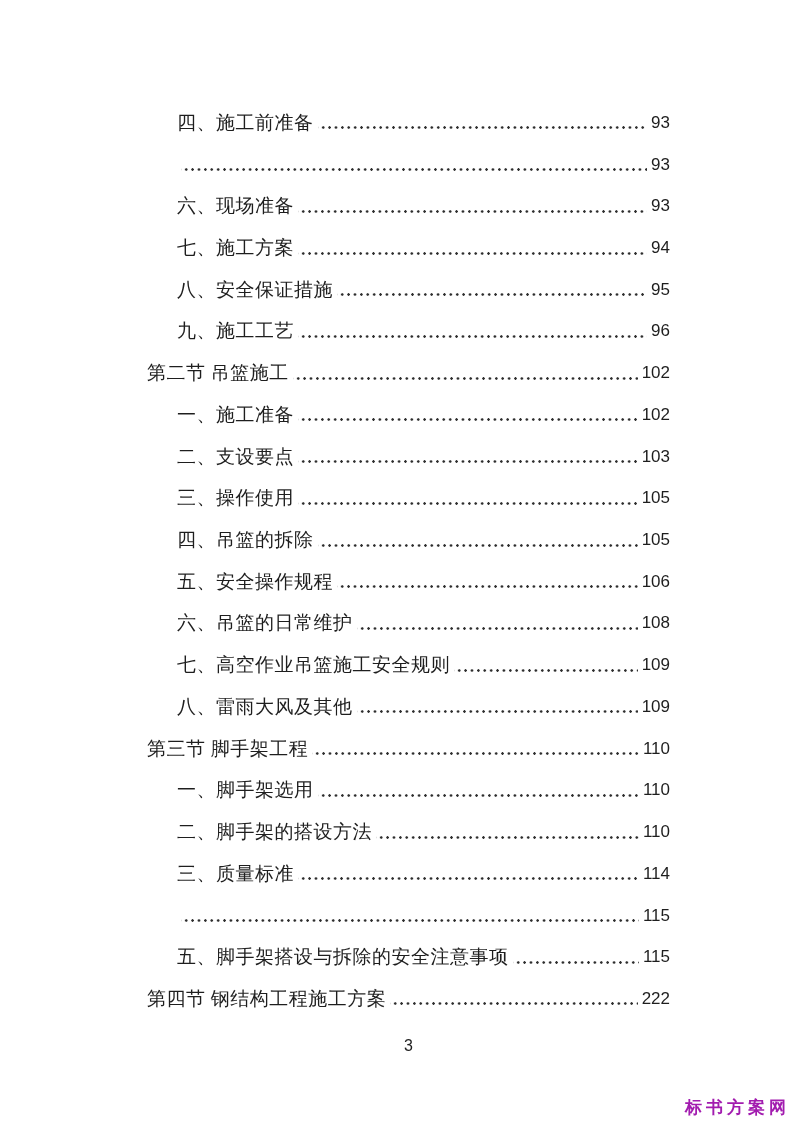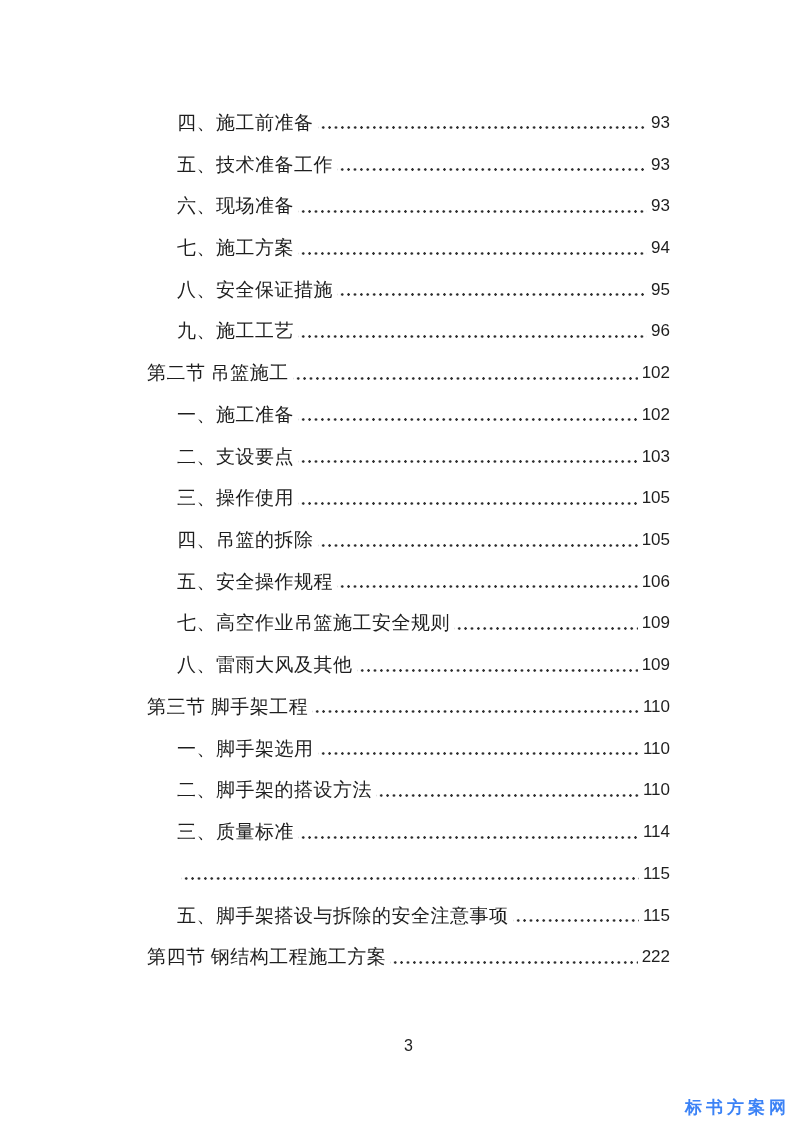--- a/index.html
+++ b/index.html
@@ -60,21 +60,21 @@
     text-align: center;
     font-family: "Liberation Sans", "DejaVu Sans", sans-serif;
     font-size: 16px;
     color: #1e1e1e;
   }
   .watermark {
     position: absolute;
     right: 5px;
     bottom: 12px;
     text-align: right;
-    color: #3b82f6;
+    color: #a21caf;
     font-family: "Liberation Sans", "DejaVu Sans", sans-serif;
   }
   .wm-line1 {
     font-size: 17px;
     font-weight: 700;
     letter-spacing: 4px;
     margin-right: -2px;
     line-height: 1.15;
   }
   .wm-line2 {
@@ -90,21 +90,20 @@
 <div class="page">
 
   <div class="toc" id="toc">
     <div class="toc-row level-2">
       <span class="toc-title">四、施工前准备</span>
       <span class="leader"></span>
       <span class="toc-page">93</span>
     </div>
 
     <div class="toc-row level-2">
-      <span class="toc-title">五、技术准备工作</span>
       <span class="leader"></span>
       <span class="toc-page">93</span>
     </div>
 
     <div class="toc-row level-2">
       <span class="toc-title">六、现场准备</span>
       <span class="leader"></span>
       <span class="toc-page">93</span>
     </div>
 
@@ -155,20 +154,25 @@
       <span class="leader"></span>
       <span class="toc-page">105</span>
     </div>
 
     <div class="toc-row level-2">
       <span class="toc-title">五、安全操作规程</span>
       <span class="leader"></span>
       <span class="toc-page">106</span>
     </div>
 
+    <div class="toc-row level-2">
+      <span class="toc-title">六、吊篮的日常维护</span>
+      <span class="leader"></span>
+      <span class="toc-page">108</span>
+    </div>
 
     <div class="toc-row level-2">
       <span class="toc-title">七、高空作业吊篮施工安全规则</span>
       <span class="leader"></span>
       <span class="toc-page">109</span>
     </div>
 
     <div class="toc-row level-2">
       <span class="toc-title">八、雷雨大风及其他</span>
       <span class="leader"></span>

